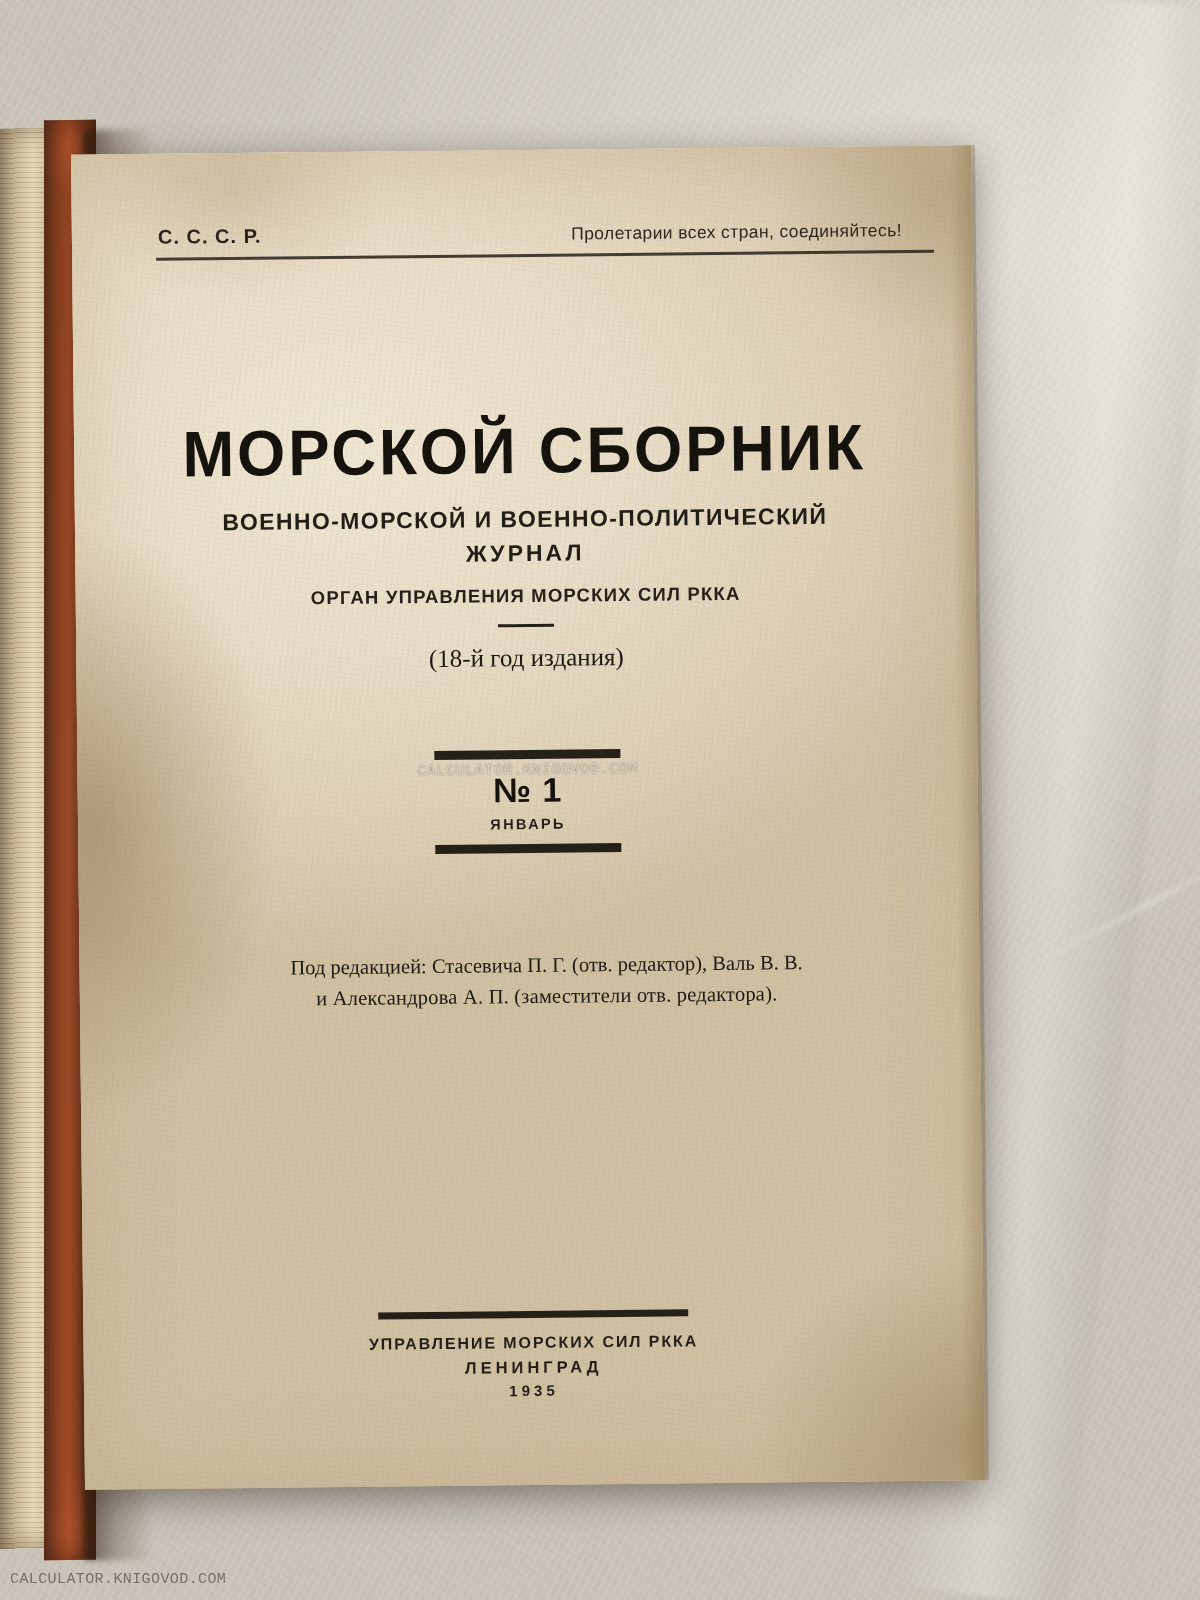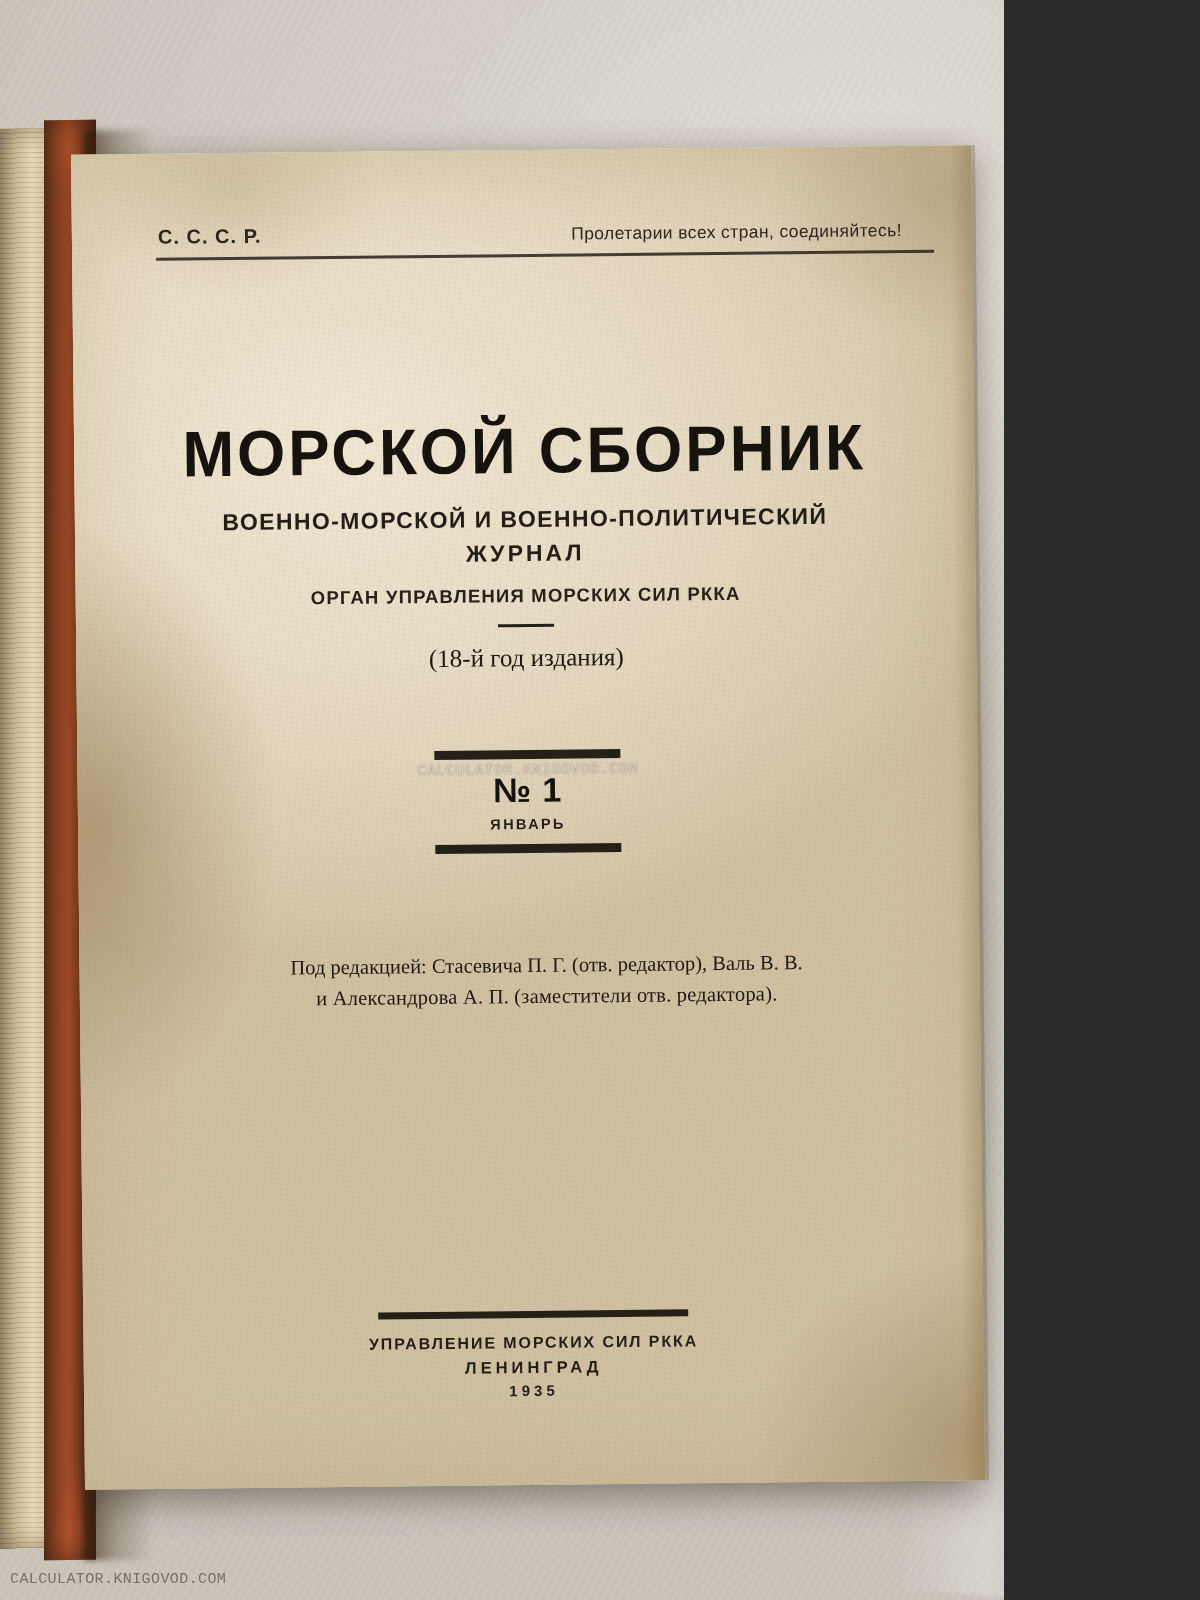--- a/index.html
+++ b/index.html
@@ -2,21 +2,21 @@
 <html><head>
 <meta charset="utf-8">
 <style>
   html, body {
     margin: 0;
     padding: 0;
     background: #2b2b2b;
   }
   #page {
     position: relative;
-    width: 1004px;
+    width: 1200px;
     height: 1600px;
     overflow: hidden;
     font-family: "Liberation Sans", sans-serif;
   }
 
   
   .backdrop {
     position: absolute;
     inset: 0;
     background:

